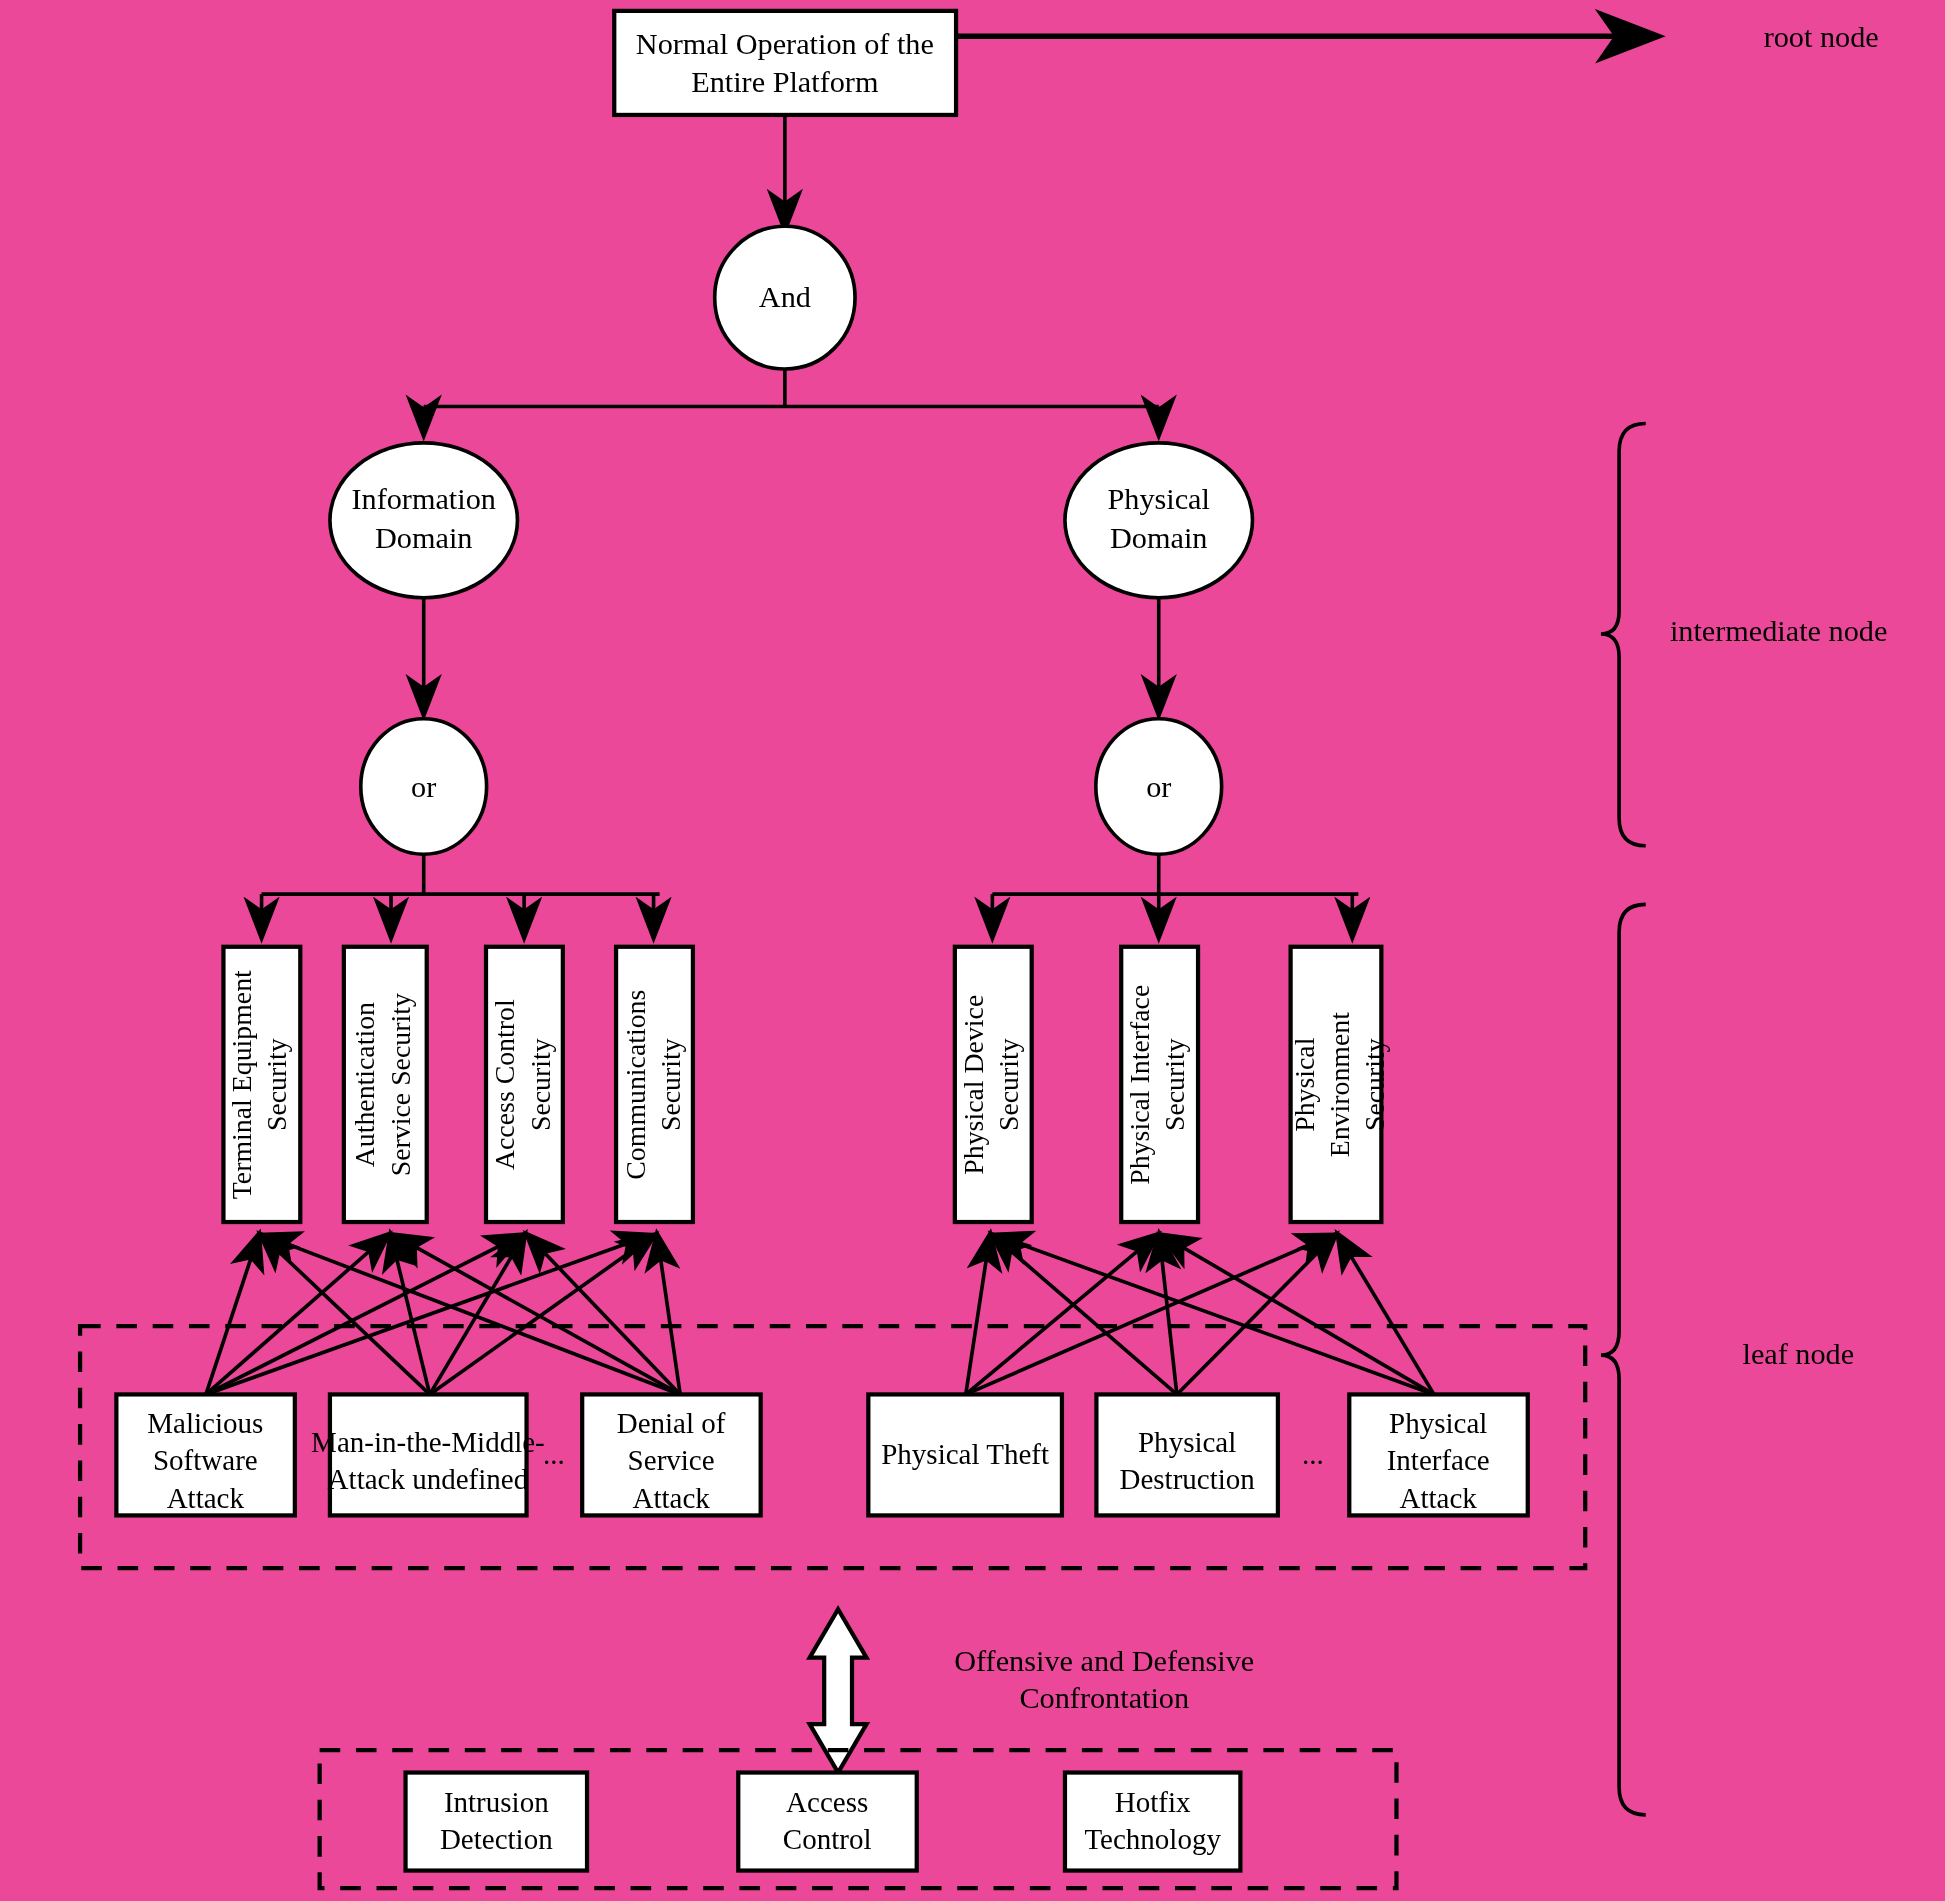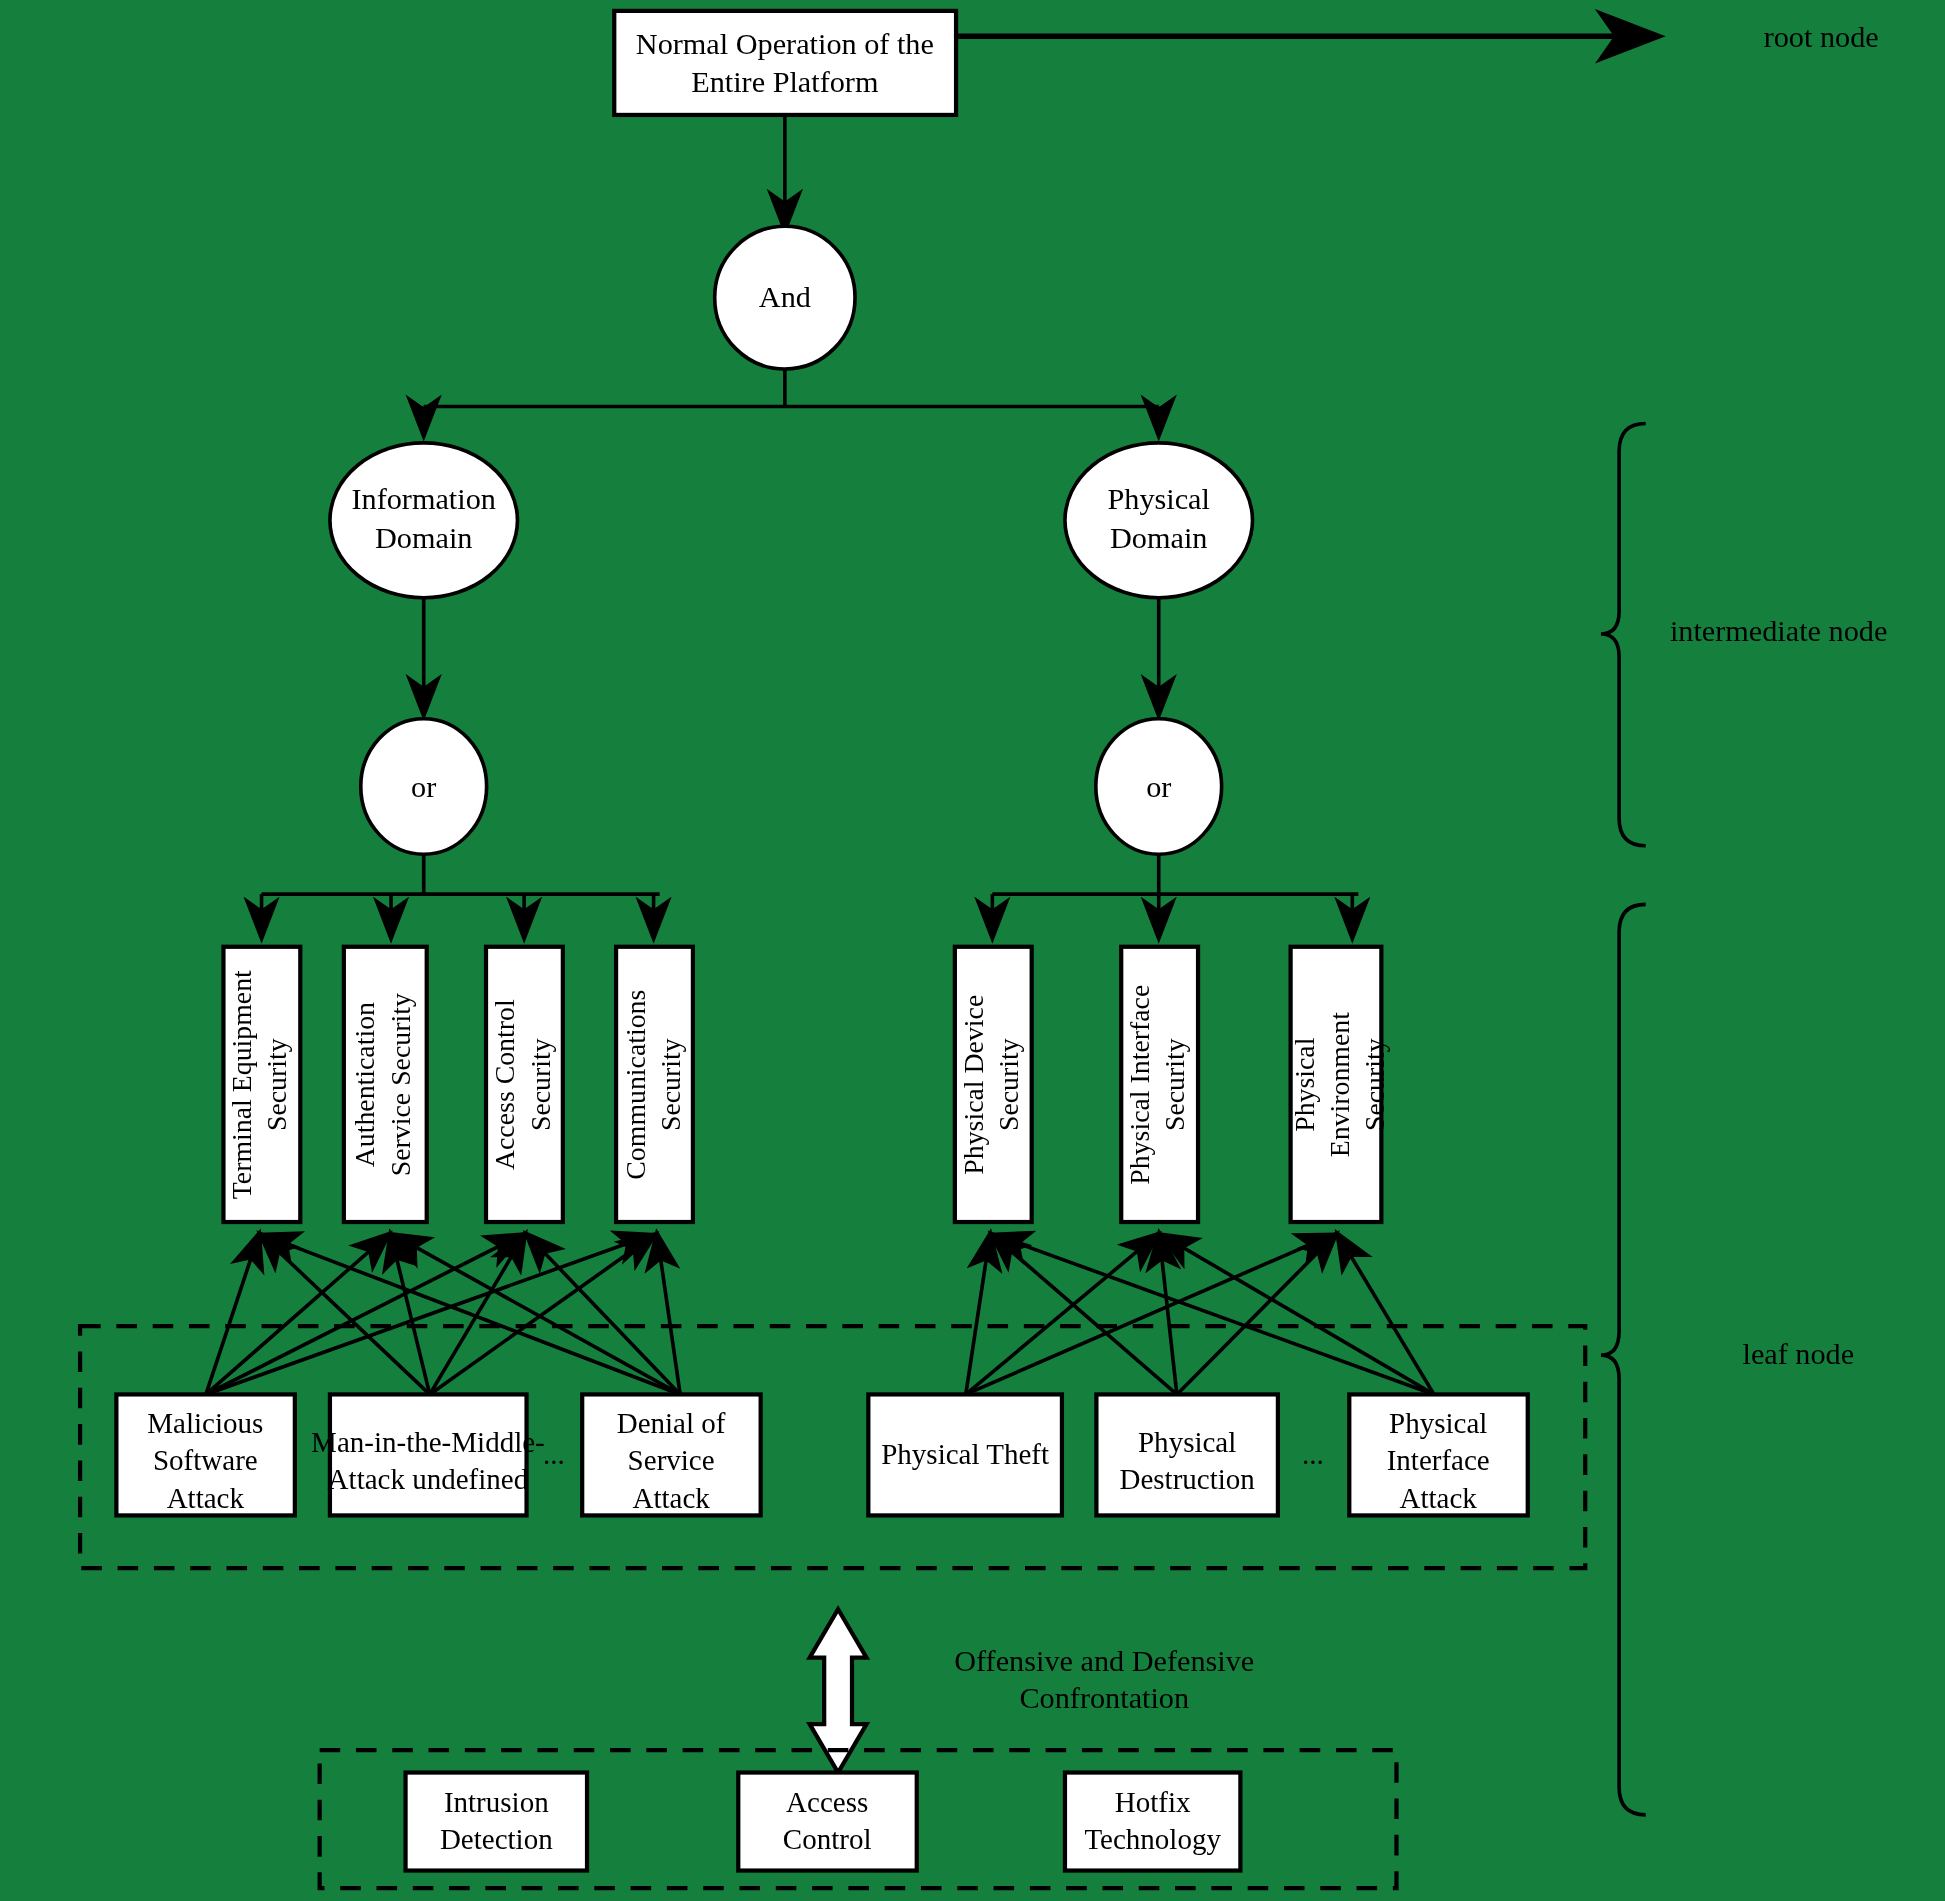--- a/index.html
+++ b/index.html
@@ -1,18 +1,18 @@
 <!DOCTYPE html>
 <html style="font-size:9.7px"><head>
 <meta charset="utf-8">
 <style>
   html,body{margin:0;padding:0;background:#ffffff;}
   body{width:1946px;height:1902px;overflow:hidden;
        font-family:"Liberation Serif","DejaVu Serif",serif;}
-  #stage{position:relative;width:1946px;height:1902px;background:#15803d;}
+  #stage{position:relative;width:1946px;height:1902px;background:#ec4899;}
   svg{position:absolute;left:0;top:0;width:1946px;height:1902px;}
   .ln{stroke:#000;fill:none;}
   .med{stroke-width:6;}
   .thick{stroke-width:9;}
   .boxln{stroke:#000;stroke-width:7;fill:#ffffff;}
   .dash{stroke:#000;stroke-width:7;fill:none;stroke-dasharray:34 26;}
   .ell{stroke:#000;stroke-width:6;fill:#ffffff;}
   text{font-family:"Liberation Serif","DejaVu Serif",serif;fill:#000;}
   .t48{font-size:48px;}
   .t50{font-size:50px;}

